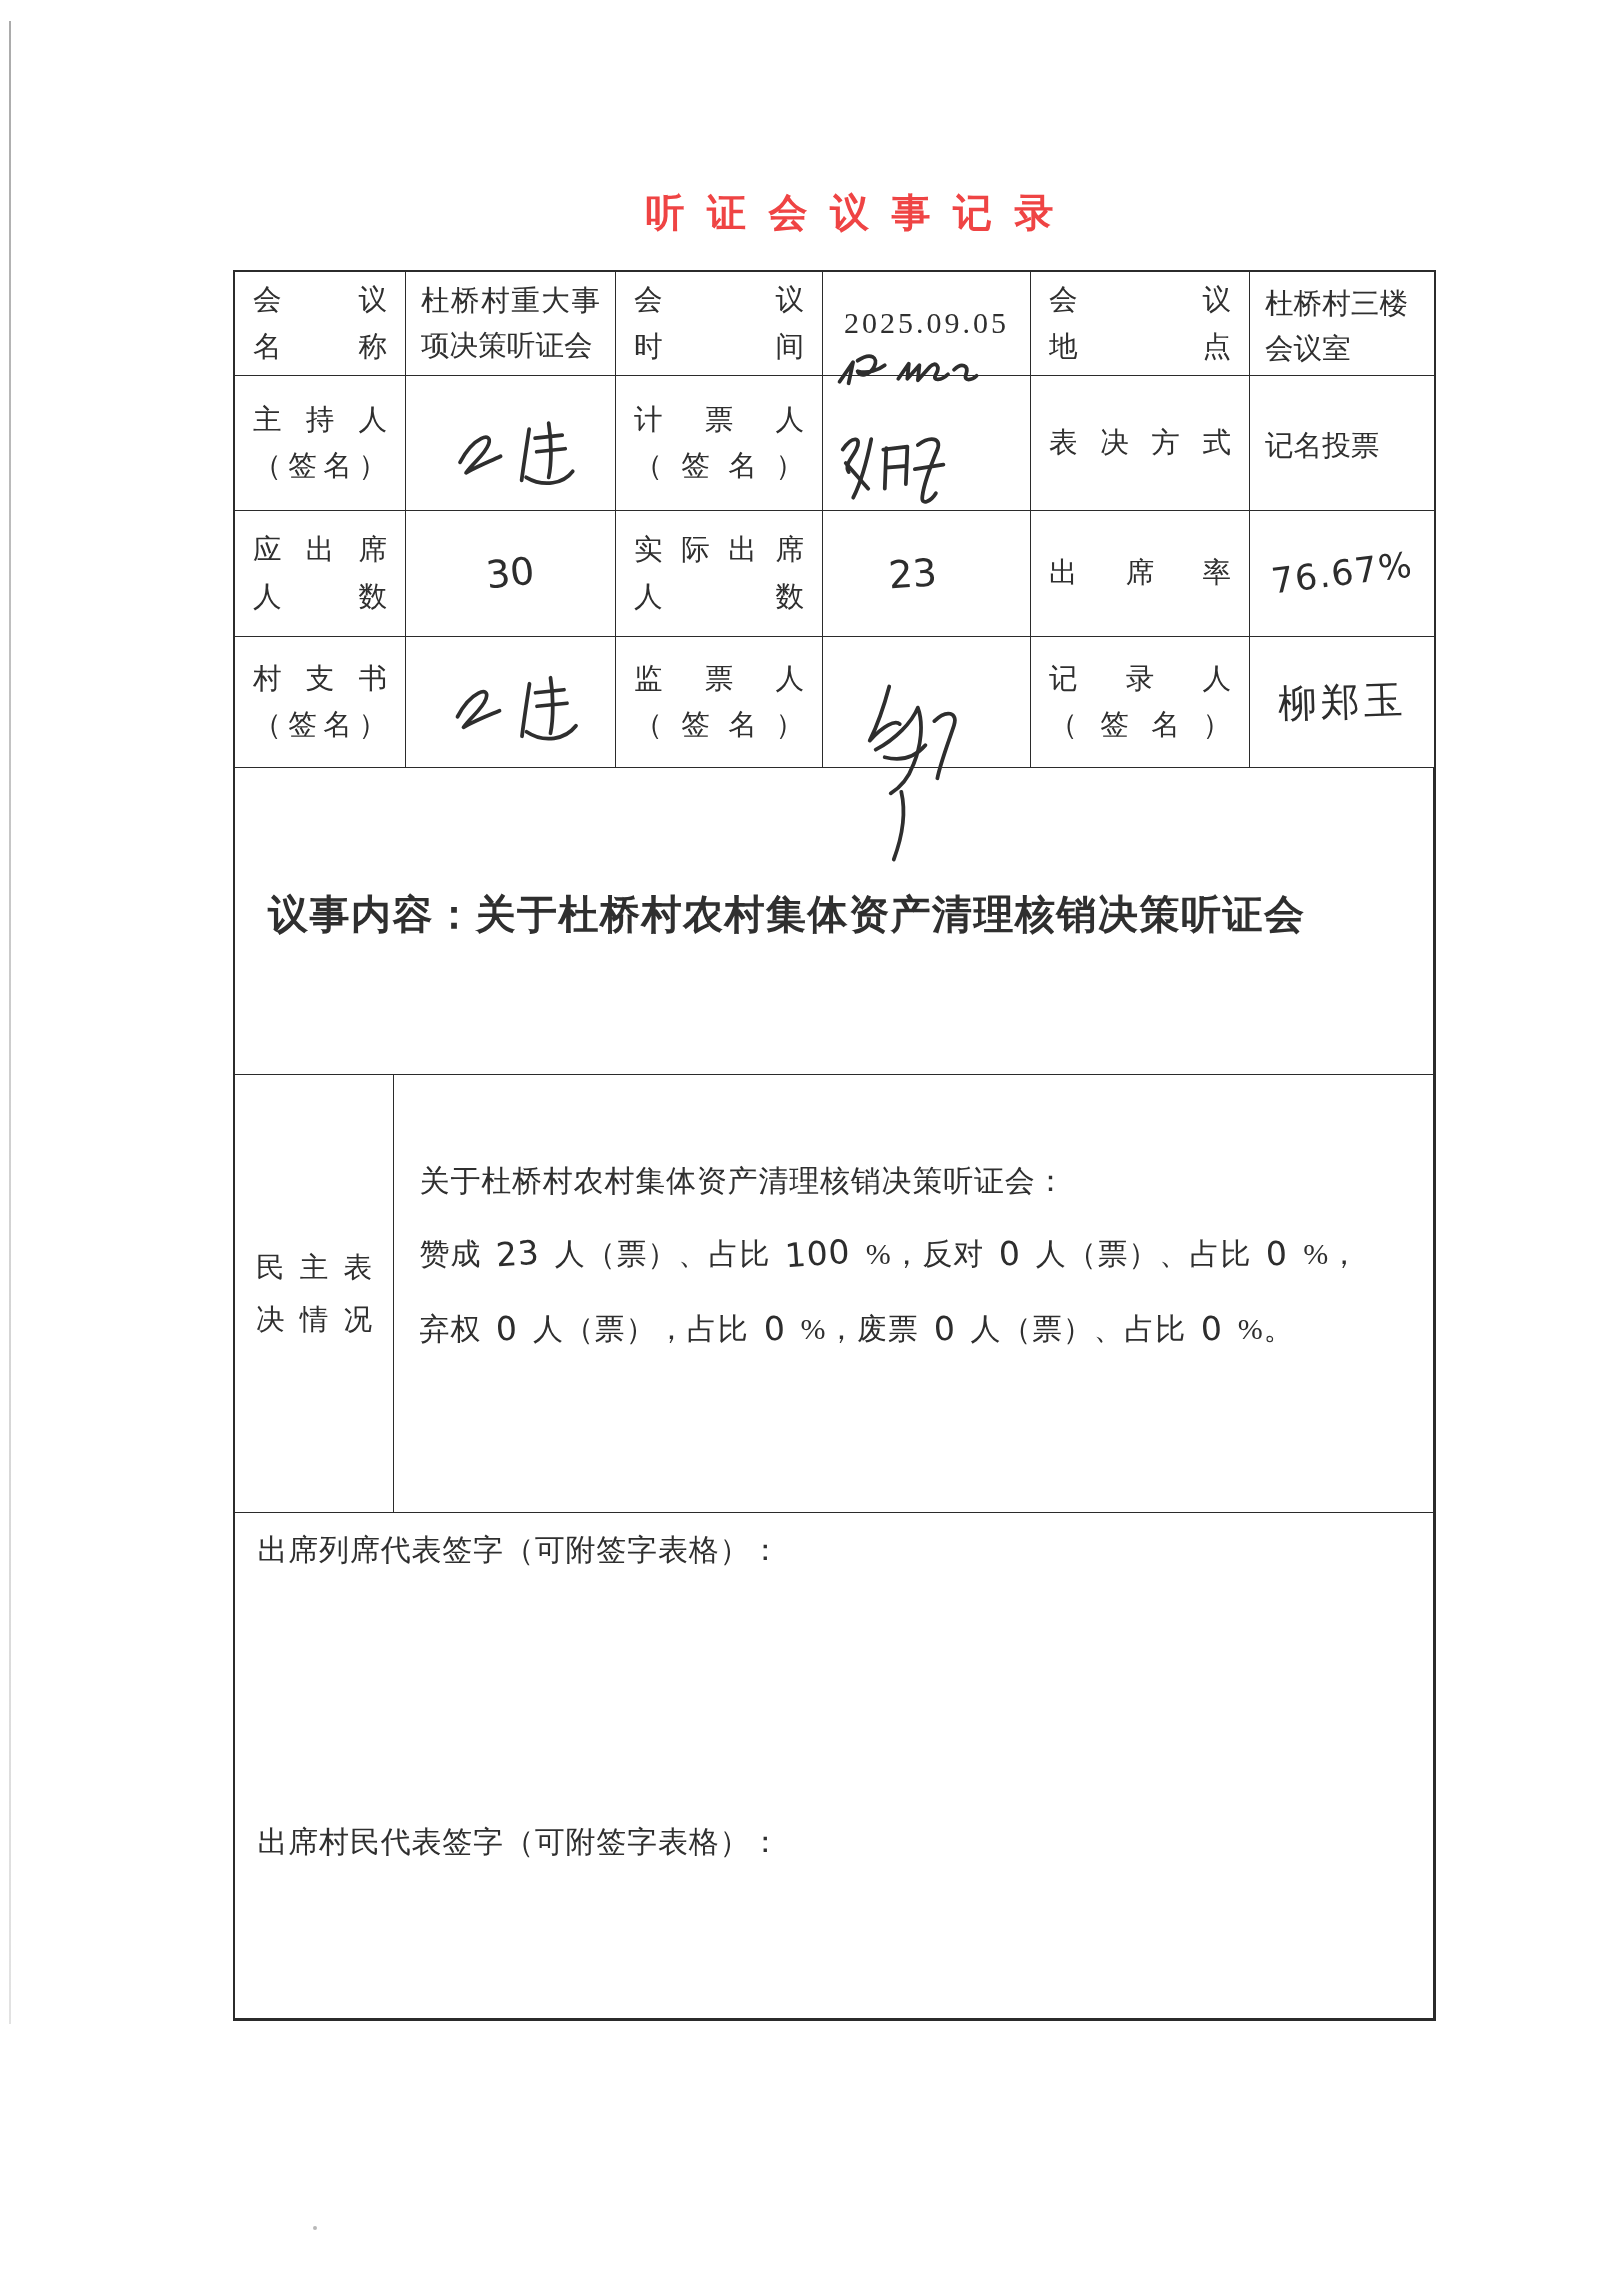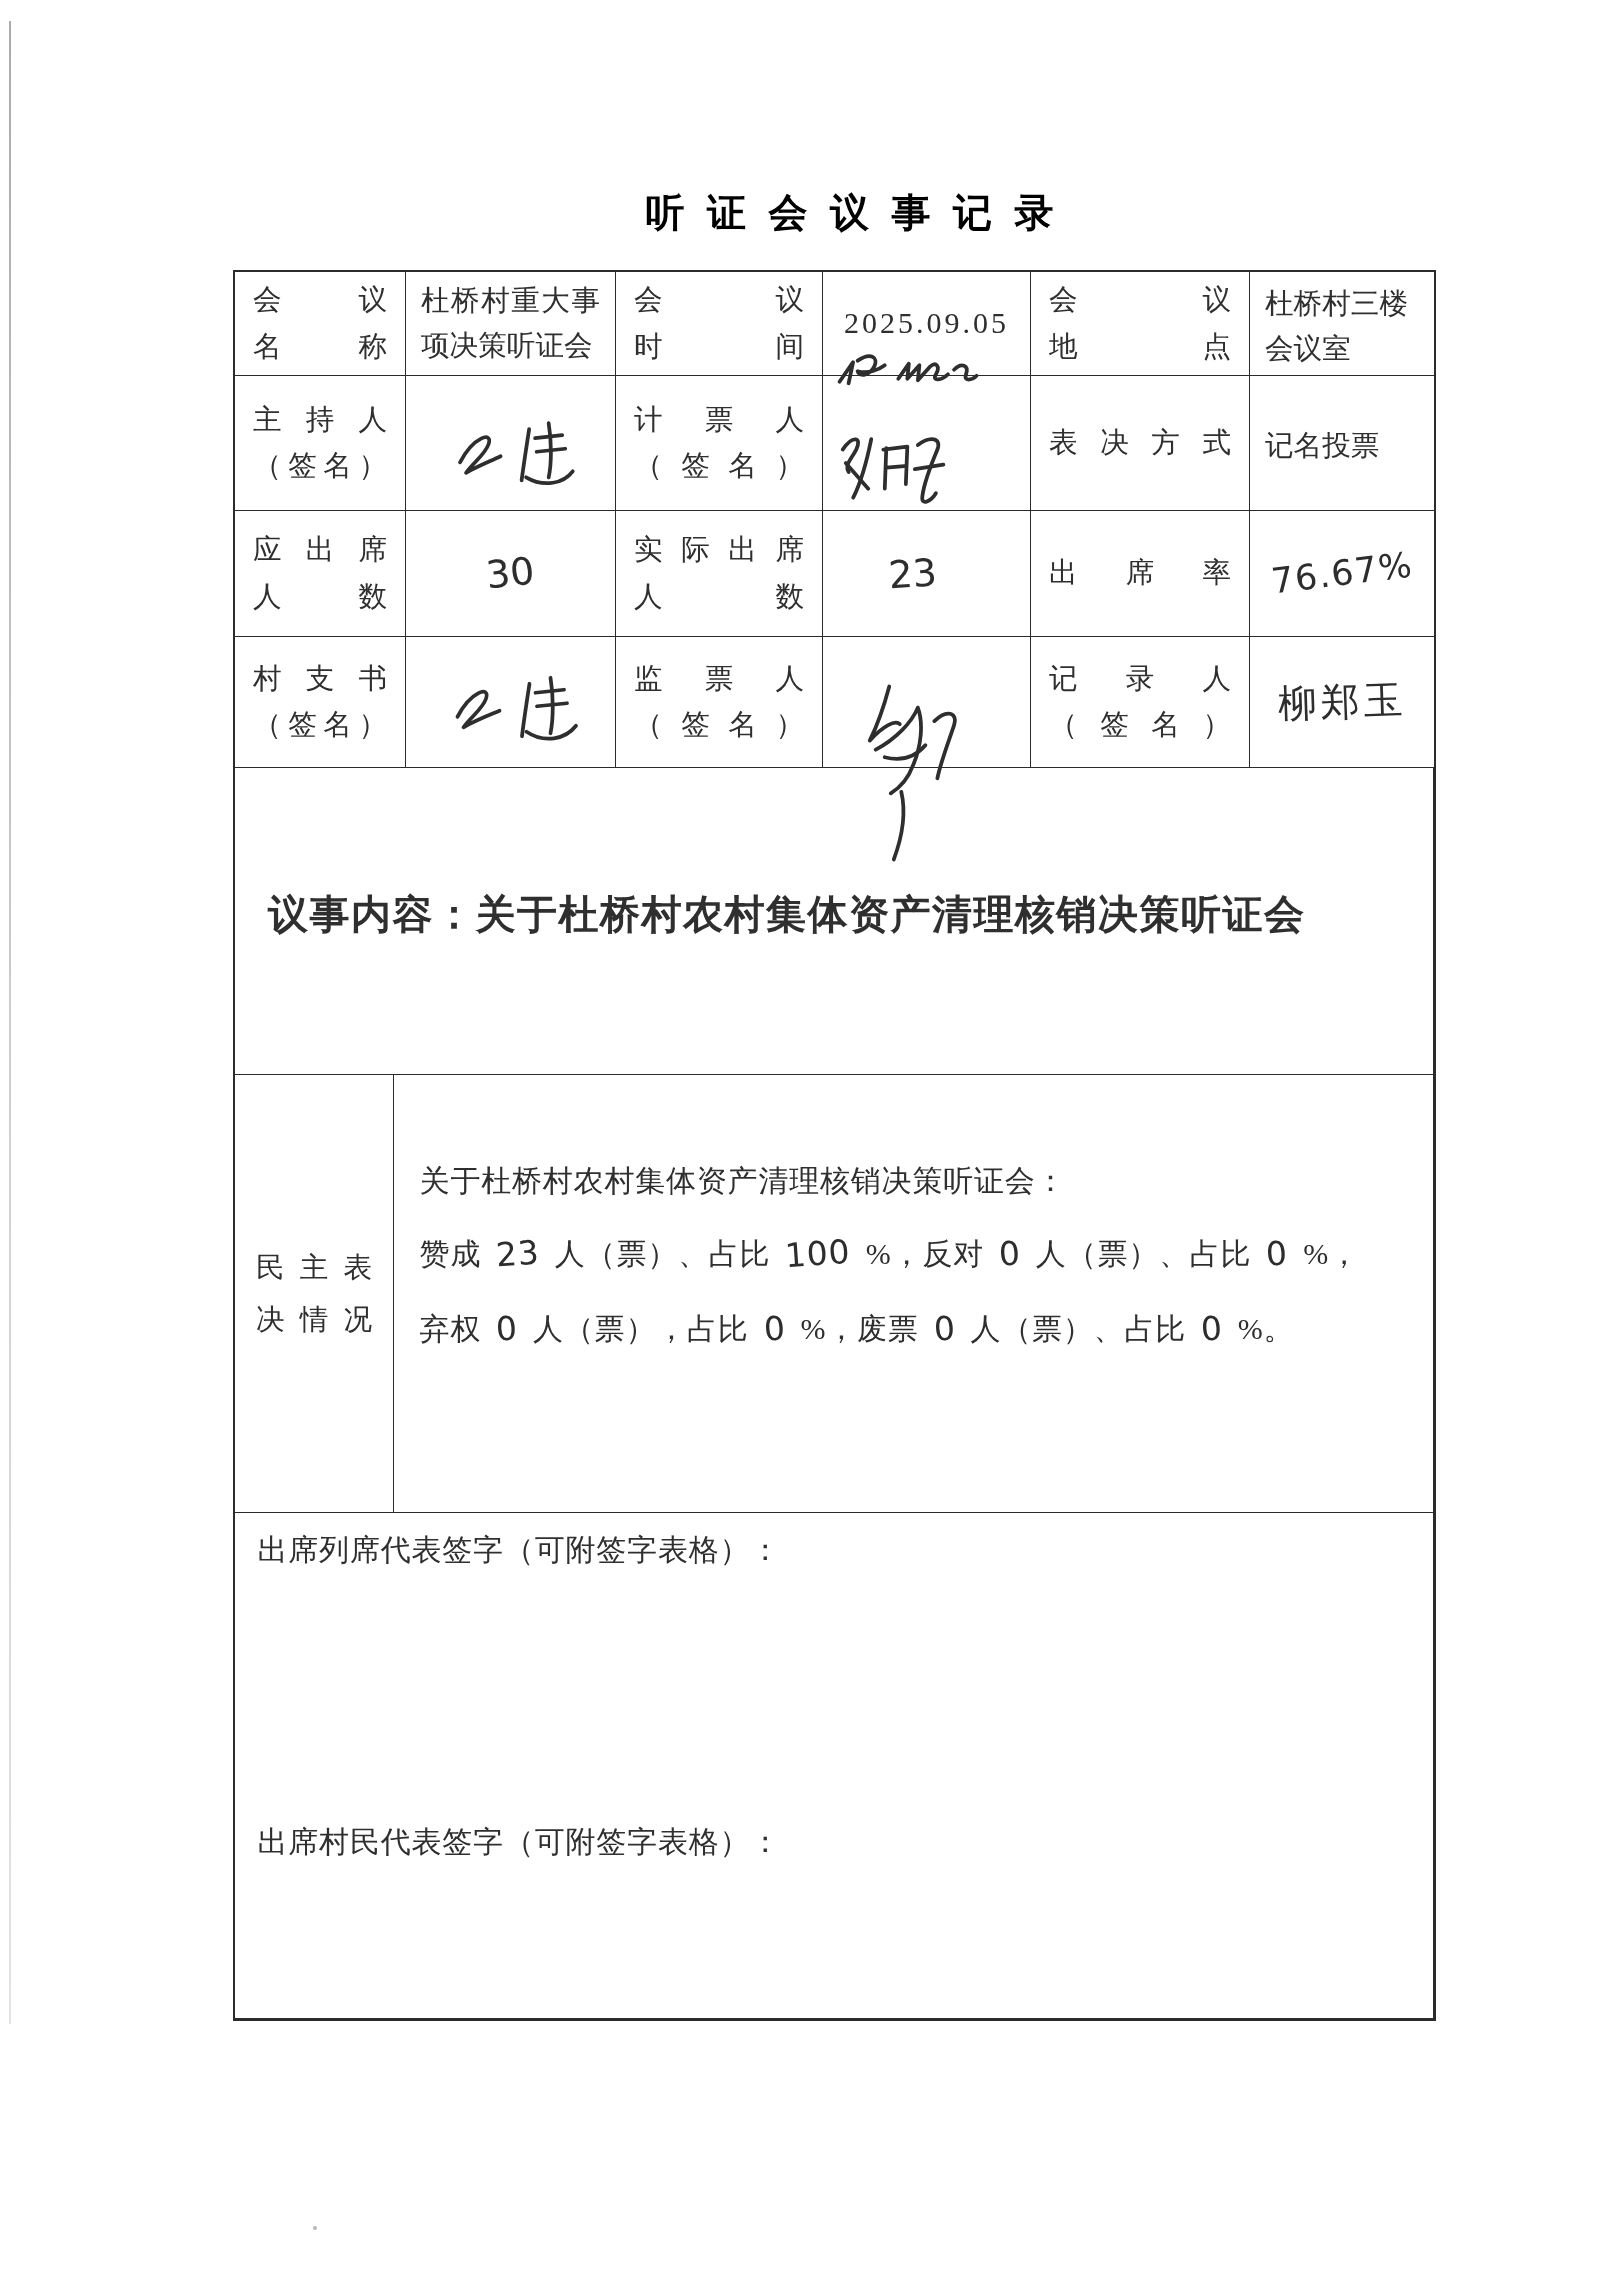--- a/index.html
+++ b/index.html
@@ -3,21 +3,21 @@
 <meta charset="utf-8">
 <style>
   html,body{margin:0;padding:0;width:1624px;height:2295px;background:#ffffff;}
   body{position:relative;font-family:"Liberation Serif","DejaVu Serif",serif;color:#2f2f2f;}
 
   .scan-edge{position:absolute;left:9px;top:21px;width:1.5px;height:2003px;
     background:linear-gradient(to bottom,#8f8f8f,#c4c4c4 60%,#d9d9d9);opacity:.75;}
   .speck{position:absolute;left:313px;top:2226px;width:3.8px;height:3.8px;border-radius:50%;background:#9a9a9a;opacity:.7;}
 
   .doc-title{position:absolute;top:186px;left:248px;width:1203px;text-align:center;
-    font-size:39px;font-weight:700;letter-spacing:22.5px;padding-left:22.5px;box-sizing:border-box;color:#000000;}
+    font-size:39px;font-weight:700;letter-spacing:22.5px;padding-left:22.5px;box-sizing:border-box;color:#ef4444;}
 
   .grid{position:absolute;left:233px;top:270px;width:1203px;height:1751px;box-sizing:border-box;
     border:2.3px solid #2b2b2b;display:grid;
     grid-template-columns:171px 210px 207px 208px 219px auto;
     grid-template-rows:104px 135px 126px 131px 307px 438px 292px auto;}
   .cell{position:relative;box-sizing:border-box;border-right:1.5px solid #2b2b2b;border-bottom:1.5px solid #2b2b2b;}
   .cell.lastcol{border-right:none;}
   .span-all{grid-column:1/7;}
   .norow{border-bottom:none;}
 

